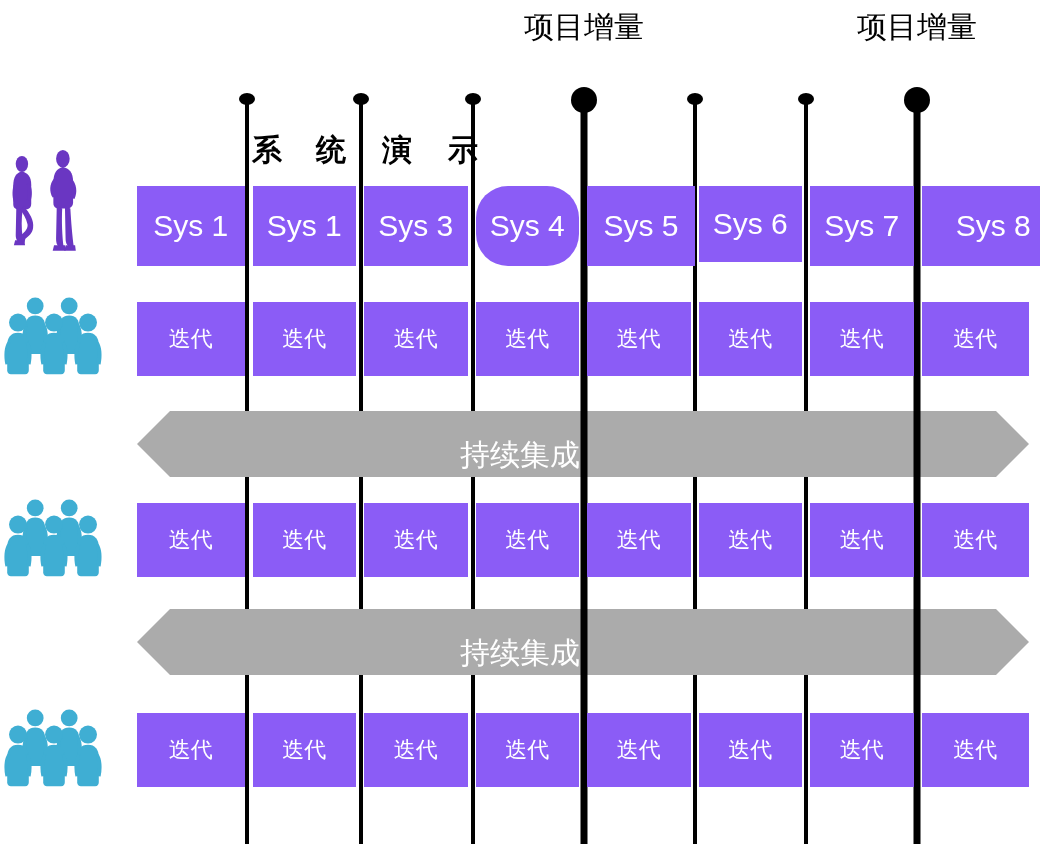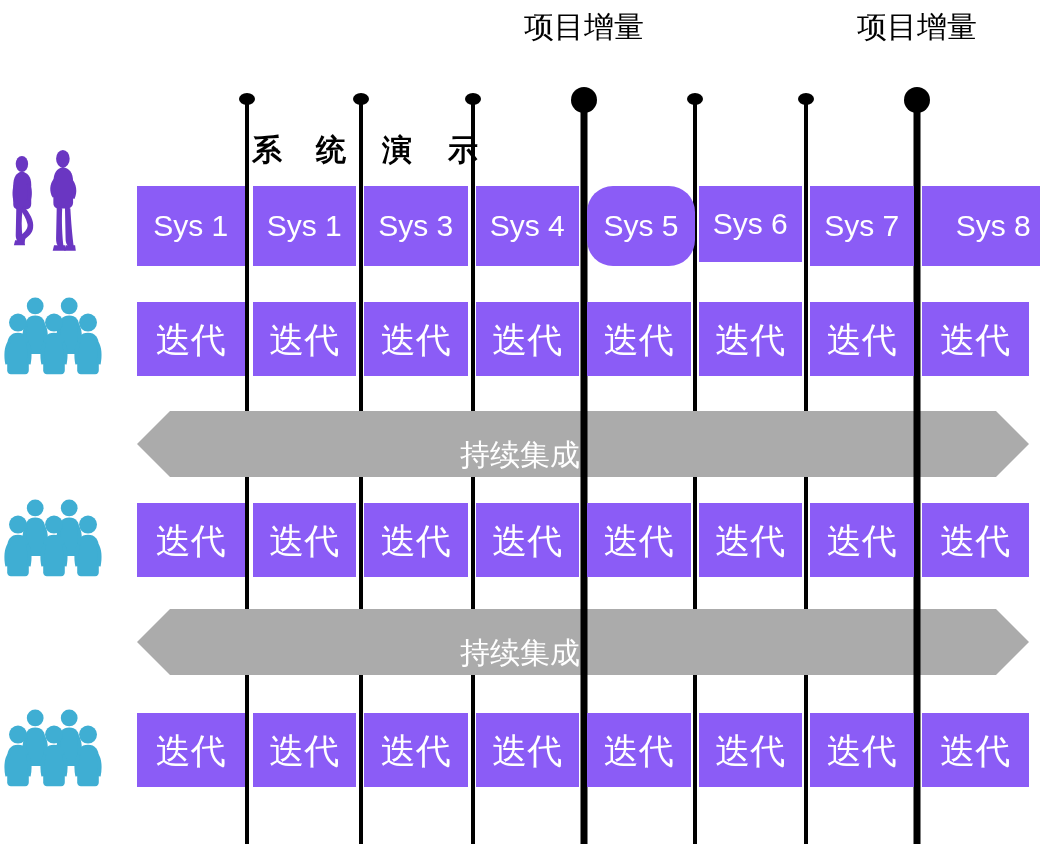--- a/index.html
+++ b/index.html
@@ -26,21 +26,21 @@
     height: 844px;
     overflow: visible;
   }
   .txt {
     position: absolute;
     white-space: nowrap;
     pointer-events: none;
   }
   .band-label {
     color: #ffffff;
-    font-size: 35px;
+    font-size: 22px;
     line-height: 1;
     text-align: center;
   }
   .sys-label {
     color: #ffffff;
     font-size: 30px;
     line-height: 1;
     text-align: center;
   }
   .ci-label {
@@ -262,24 +262,24 @@
   <div id="cells-layer">
       <div class="cellbox" style="left: 137px; top: 186px; width: 107.5px; height: 80px;">
         <span class="sys-label">Sys 1</span>
       </div>
       <div class="cellbox" style="left: 252.5px; top: 186px; width: 103.5px; height: 80px;">
         <span class="sys-label">Sys 1</span>
       </div>
       <div class="cellbox" style="left: 364px; top: 186px; width: 103.5px; height: 80px;">
         <span class="sys-label">Sys 3</span>
       </div>
-      <div class="cellbox" style="left: 475.5px; top: 186px; width: 103.5px; height: 80px;">
+      <div class="cellbox" style="left: 475.5px; top: 186px; width: 103.5px; height: 80px; border-radius: 32px;">
         <span class="sys-label">Sys 4</span>
       </div>
-      <div class="cellbox" style="left: 587px; top: 186px; width: 108px; height: 80px; border-radius: 26px;">
+      <div class="cellbox" style="left: 587px; top: 186px; width: 108px; height: 80px;">
         <span class="sys-label">Sys 5</span>
       </div>
       <div class="cellbox" style="left: 698.5px; top: 186px; width: 103.5px; height: 76px;">
         <span class="sys-label">Sys 6</span>
       </div>
       <div class="cellbox" style="left: 810px; top: 186px; width: 103.5px; height: 80px;">
         <span class="sys-label">Sys 7</span>
       </div>
       <div class="cellbox" style="left: 921.5px; top: 186px; width: 107.5px; height: 80px; padding-left: 18px;">
         <span class="sys-label">Sys 8</span>

